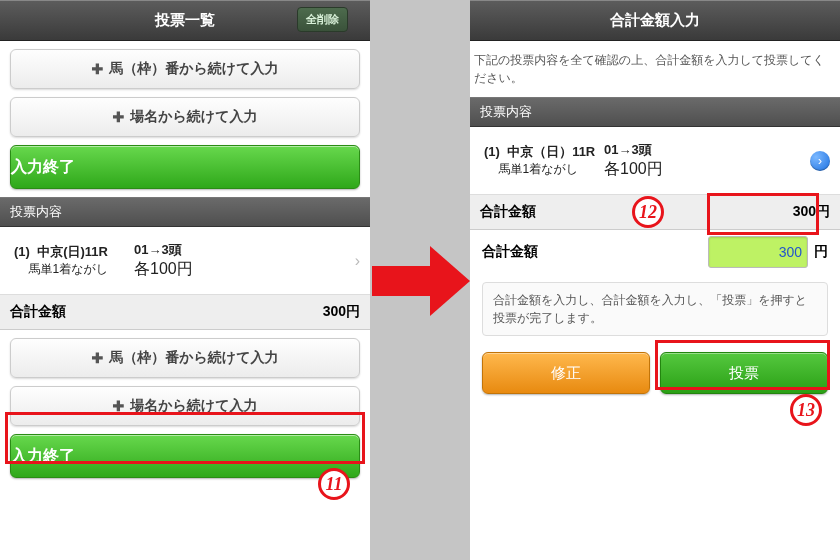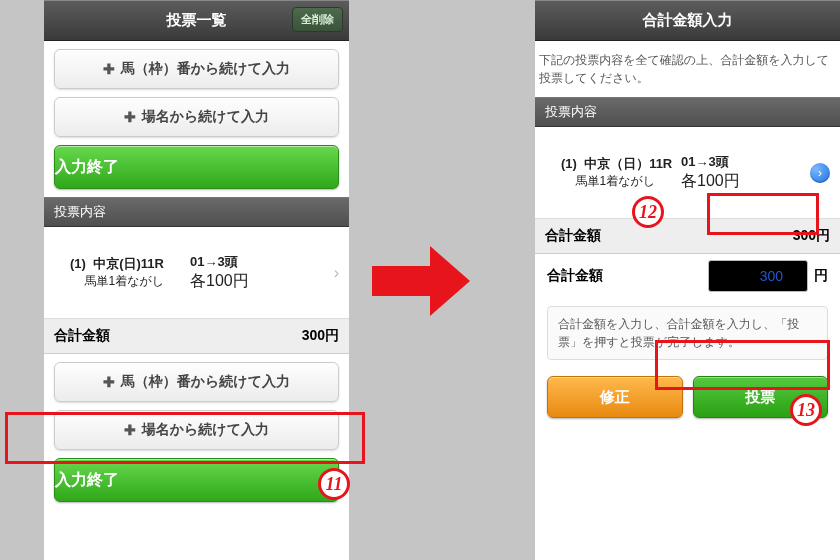--- a/index.html
+++ b/index.html
@@ -6,44 +6,43 @@
   body {
     width: 840px; height: 560px;
     background: #c5c5c5;
     font-family: "Hiragino Sans", "Meiryo", sans-serif;
     position: relative;
     overflow: hidden;
   }
   .phone {
     position: absolute;
     top: 0;
-    width: 305px;
+    width: 370px;
     height: 560px;
     background: #fff;
     border-top: 1px solid #888;
-    margin-left: 44px;
   }
   .phone.left { left: 0; }
   .phone.right { right: 0; }
 
   .header {
     height: 40px;
     background: linear-gradient(to bottom,#5c5c5c,#3a3a3a);
     color: #fff;
     display: flex;
     align-items: center;
     justify-content: center;
     font-size: 15px;
     font-weight: bold;
     position: relative;
     border-bottom: 1px solid #222;
   }
   .del-all {
     position: absolute;
-    right: 6px; top: 6px;
+    right: 22px; top: 6px;
     padding: 4px 8px;
     font-size: 11px;
     color: #d8f0d8;
     background: linear-gradient(to bottom,#4d6b4d,#3a523a);
     border: 1px solid #2a3a2a;
     border-radius: 4px;
   }
 
   .btn-block {
     margin: 8px 10px;
@@ -83,21 +82,21 @@
     color: #fff;
     font-size: 13px;
     padding: 5px 10px;
     border-top: 1px solid #777;
     border-bottom: 1px solid #333;
   }
 
   .bet-row {
     display: flex;
     align-items: center;
-    padding: 26px;
+    padding: 14px;
     border-bottom: 1px solid #ddd;
     background: #fff;
     font-size: 13px;
     color: #222;
     position: relative;
   }
   .bet-row .col-a { width: 120px; font-weight: bold; }
   .bet-row .col-a .sub { font-weight: normal; font-size: 12px; }
   .bet-row .col-b { width: 130px; font-weight: bold; text-align: left;}
   .bet-row .col-b .sub { font-weight: normal; font-size: 16px;}
@@ -136,24 +135,24 @@
   }
   .amount-row .label { flex: 0 0 auto; }
   .amount-row .spacer { flex: 1; }
 
   .amount-input {
     width: 100px;
     height: 32px;
     border: 1px solid #bbb;
     border-radius: 3px;
     text-align: right;
-    padding: 0 24px;
+    padding: 0 5px;
     font-size: 14px;
     color: #2255cc;
-    background: #000000;
+    background: #bef264;
     box-shadow: inset 0 1px 2px rgba(0,0,0,0.15);
   }
   .yen { margin-left: 6px; font-weight: bold; }
 
   .instr-box {
     margin: 8px 12px;
     border: 1px solid #ddd;
     border-radius: 4px;
     background: #fafafa;
     padding: 8px 10px;
@@ -165,21 +164,21 @@
   .btn-pair {
     display: flex;
     gap: 10px;
     padding: 8px 12px;
   }
   .btn-half {
     flex:1;
     height: 42px;
     border-radius: 6px;
     display:flex; align-items:center; justify-content:center;
-    font-size: 15px; font-weight:bold; color:#fff;
+    font-size: 15px; font-weight:normal; color:#fff;
     cursor:pointer;
     box-shadow: inset 0 1px 0 rgba(255,255,255,0.4), 0 1px 2px rgba(0,0,0,0.3);
   }
   .btn-orange {
     background: linear-gradient(to bottom,#ffb84d,#e88a10);
     border: 1px solid #c27408;
   }
   .btn-green {
     background: linear-gradient(to bottom,#55c83f,#2aa015);
     border:1px solid #23850f;

